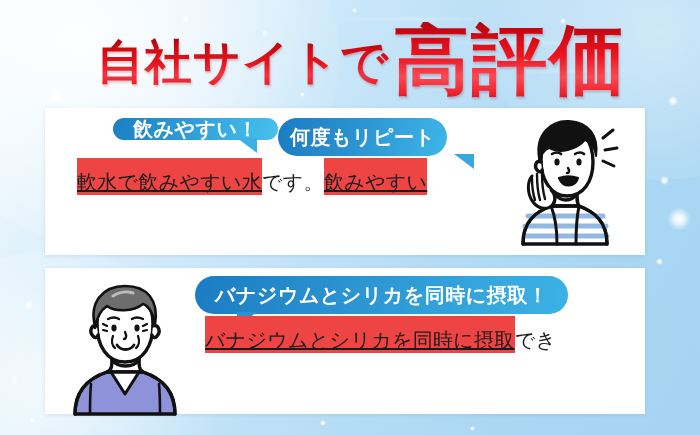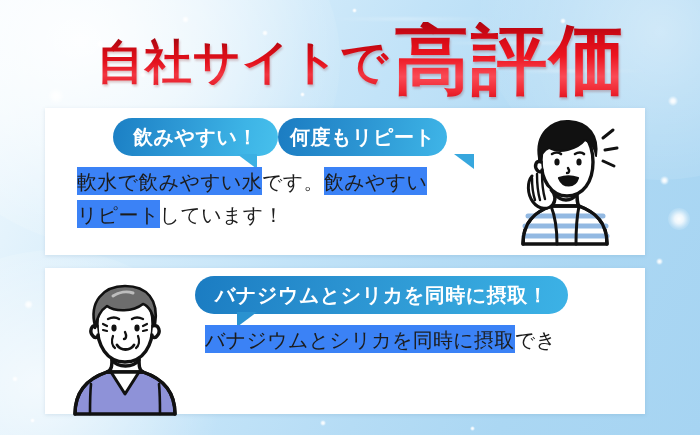--- a/index.html
+++ b/index.html
@@ -163,21 +163,21 @@
   }
   .bubble-tail {
     position: absolute;
     width: 0; height: 0;
     border-style: solid;
   }
 
   .bubble-a {
     left: 68px;
     top: 10px;
-    height: 38px;
+    height: 22px;
     padding: 0 20px;
     font-size: 20px;
     background: linear-gradient(100deg, #1b7fc4 0%, #2e9ad6 42%, #3db4e6 78%, #47c0ec 100%);
   }
   .bubble-a .bubble-tail {
     left: 124px;
     bottom: -13px;
     border-width: 15px 0 0 20px;
     border-color: #3bb0e3 transparent transparent transparent;
   }
@@ -218,23 +218,24 @@
     color: #1c1c1c;
     font-size: 20px;
     line-height: 33px;
     letter-spacing: 0.3px;
     white-space: nowrap;
   }
   #body-one { left: 32px; top: 58px; }
   #body-two { left: 160px; top: 56px; }
 
   .hl {
-    background: #3b82f6;
-    padding: 4px 0 2px 0;
+    background: #ef4444;
+    padding: 13px 0 2px 0;
     box-decoration-break: clone;
+    text-decoration: underline;
     -webkit-box-decoration-break: clone;
   }
 
   
   .avatar {
     position: absolute;
     overflow: hidden;
   }
   #avatar-one { right: 14px; top: 8px; width: 132px; height: 132px; }
   #avatar-two { left: 12px; top: 10px; width: 136px; height: 138px; }
@@ -289,23 +290,20 @@
 
       <div class="bubble bubble-b">
         <span>何度もリピート</span>
         <span class="bubble-tail"></span>
       </div>
 
       <div class="body-text" id="body-one">
         <div>
           <span class="hl">軟水で飲みやすい水</span><span>です。</span><span class="hl">飲みやすい</span>
         </div>
-        <div>
-          <span class="hl">リピート</span><span>しています！</span>
-        </div>
       </div>
 
       <div class="avatar" id="avatar-one">
         <svg viewBox="0 0 132 132" xmlns="http://www.w3.org/2000/svg">
           <g fill="none" stroke="#111" stroke-width="3.4" stroke-linecap="round" stroke-linejoin="round">
 
             <path d="M24 128 C24 106 36 96 52 90 L80 90 C96 96 108 106 108 128 Z" fill="#ffffff"></path>
 
             <g stroke="#93b9e2" stroke-width="5">
               <path d="M29 100 H104"></path>

